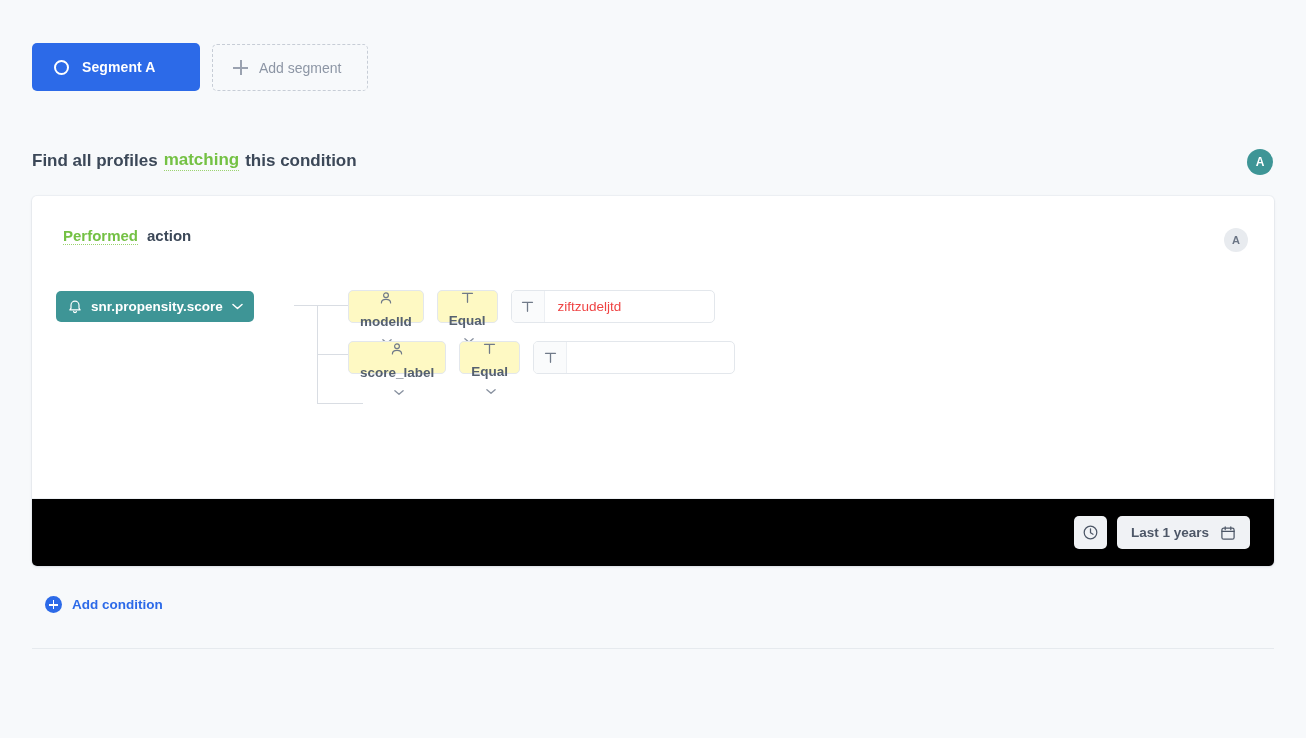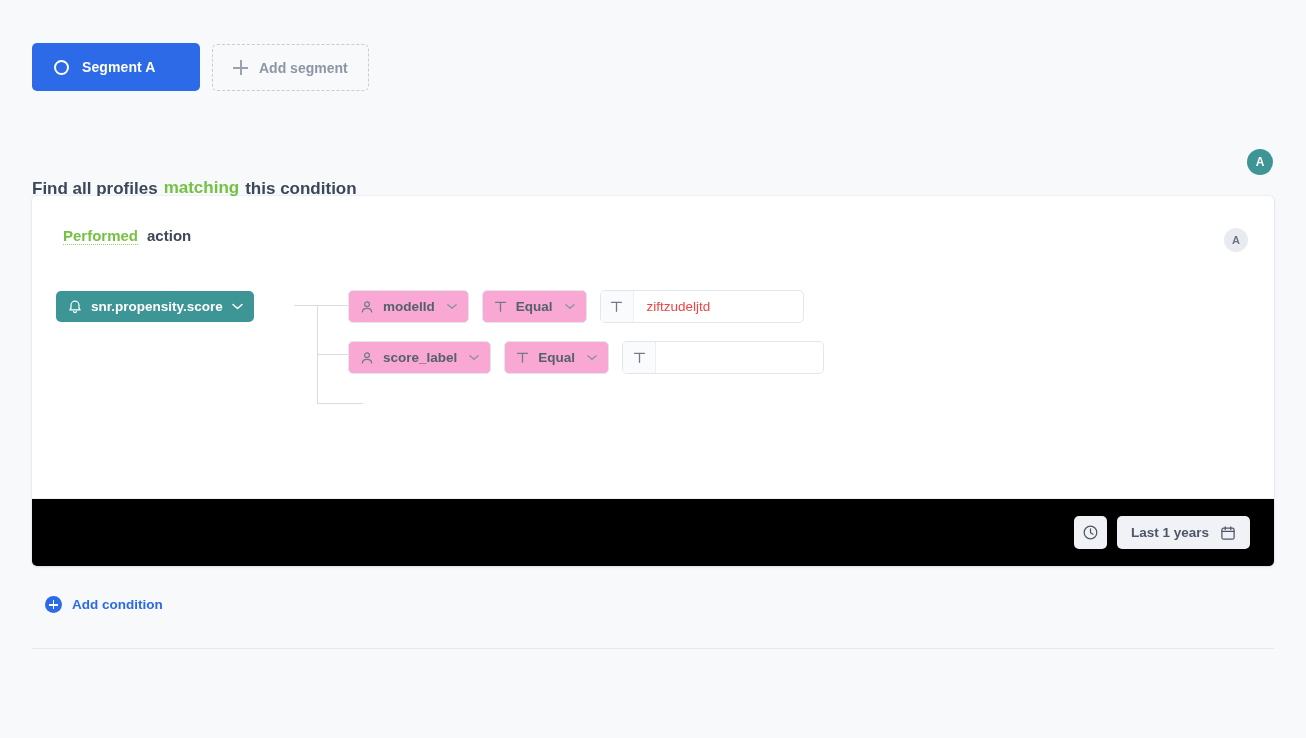--- a/index.html
+++ b/index.html
@@ -30,35 +30,35 @@
     width: 15px; height: 15px; border-radius: 50%;
     border: 2.6px solid #ffffff; flex: none;
   }
   .add-segment {
     height: 47px; min-width: 156px; margin-top: 1px;
     border: 1px dashed #c7cdd6; border-radius: 5px;
     background: transparent;
     display: flex; align-items: center; gap: 11px;
     padding: 0 20px; cursor: pointer;
   }
-  .add-segment .as-label { color: #8d96a5; font-size: 14px; font-weight: bold; }
+  .add-segment .as-label { color: #8d96a5; font-size: 14px; font-weight: normal; }
   .plus-thin {
     position: relative; width: 15px; height: 15px; flex: none;
   }
   .plus-thin:before, .plus-thin:after {
     content: ""; position: absolute; background: #9aa2b0;
   }
   .plus-thin:before { left: 0; top: 6.5px; width: 15px; height: 2px; }
   .plus-thin:after { top: 0; left: 6.5px; height: 15px; width: 2px; }
 
   
   .headline {
     position: absolute; left: 32px; top: 150px;
     font-size: 17px; font-weight: bold; color: #3c4858;
-    display: flex; align-items: flex-end; gap: 0; margin-top: 28px;
+    display: flex; align-items: flex-end; gap: 0;
   }
   .headline .hl-pre { }
   .headline .hl-link {
     color: #74c144; margin: 0 6px;
     border-bottom: 1.5px dotted #9bd36f;
     cursor: pointer;
   }
   .avatar-top {
     position: absolute; left: 1247px; top: 149px;
     width: 26px; height: 26px; border-radius: 50%;
@@ -118,21 +118,21 @@
 
   
   .filters { position: absolute; left: 316px; top: 94px; }
   .frow { display: flex; align-items: center; gap: 13px; margin-bottom: 18px; }
   .fbox {
     height: 33px; background: #ffffff;
     border: 1px solid #e3e7ec; border-radius: 5px;
     display: flex; align-items: center; gap: 9px;
     padding: 0 11px; cursor: pointer;
   }
-  .fbox.tinted { background: #f9a8d4; }
+  .fbox.tinted { background: #fef9c3; flex-direction: column; }
   .fbox .fb-label { font-size: 13.5px; font-weight: bold; color: #55606f; white-space: nowrap; }
   .fbox .chev { margin-left: 3px; }
   .value-box {
     height: 33px; border: 1px solid #e3e7ec; border-radius: 5px;
     display: flex; align-items: stretch; background: #ffffff;
     overflow: hidden;
   }
   .value-box .vb-icon {
     width: 33px; background: #fafbfc; border-right: 1px solid #eceff3;
     display: flex; align-items: center; justify-content: center; flex: none;

